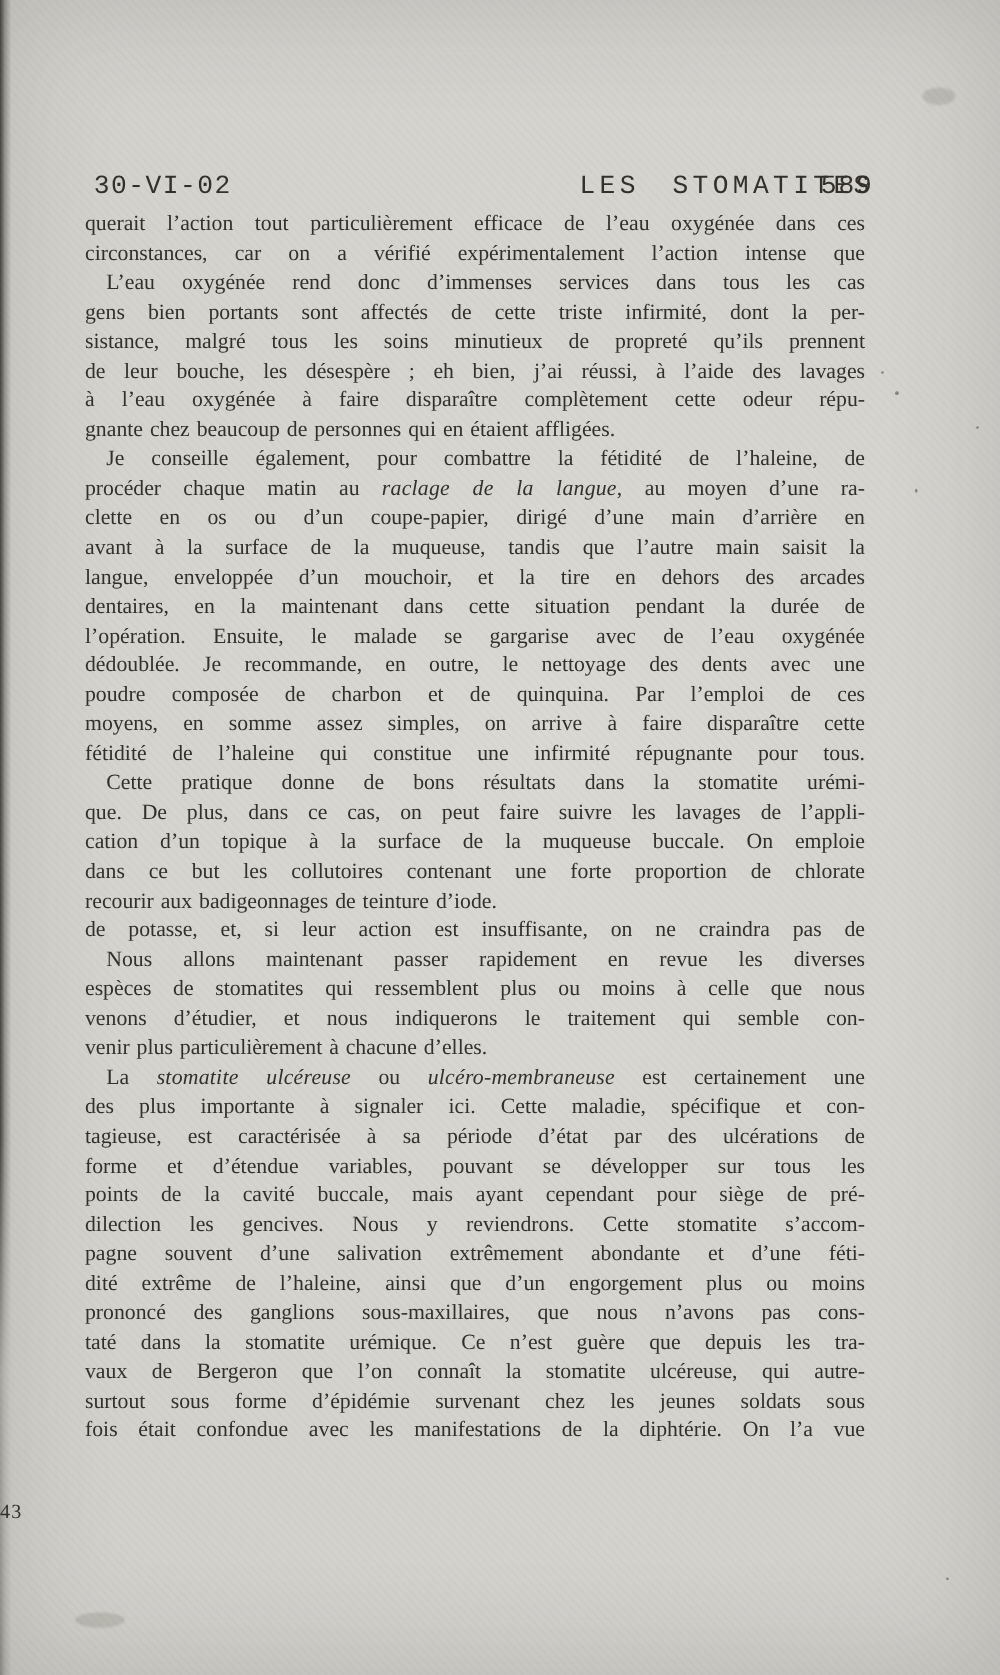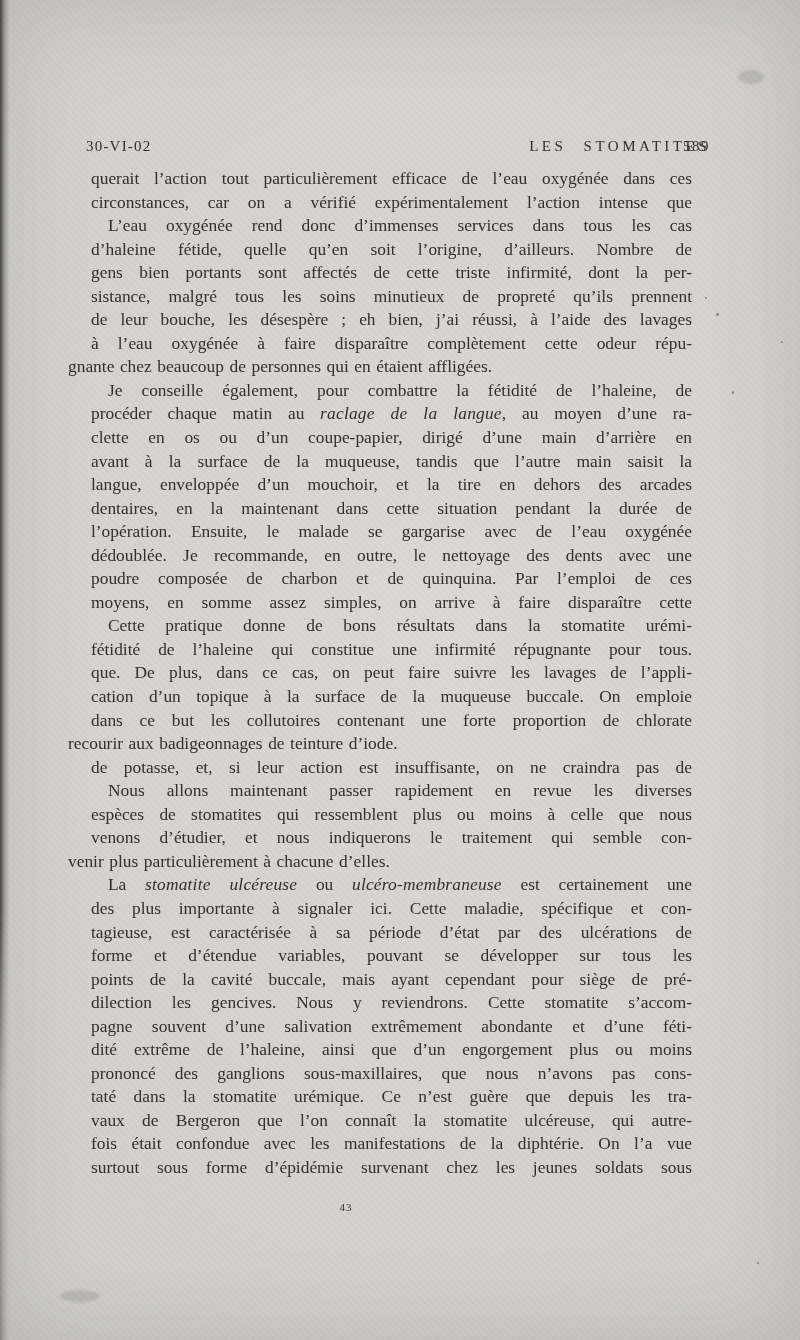--- a/index.html
+++ b/index.html
@@ -19,41 +19,41 @@
       var(--paper,#d6d5d0);
     box-shadow:inset 0 0 90px rgba(70,68,60,0.18);
   }
   .binding-edge{
     position:absolute;left:0;top:0;width:9px;height:100%;
     background:linear-gradient(to right, rgba(25,24,20,0.75), rgba(25,24,20,0.28) 45%, rgba(25,24,20,0) 100%);
     -webkit-mask-image:linear-gradient(to bottom, #000 0%, #000 68%, rgba(0,0,0,0.25) 82%, rgba(0,0,0,0.45) 100%);
             mask-image:linear-gradient(to bottom, #000 0%, #000 68%, rgba(0,0,0,0.25) 82%, rgba(0,0,0,0.45) 100%);
   }
   .header{
-    position:absolute;top:138px;left:86px;width:624px;height:26px;
-    font-size:15px;letter-spacing:1.2px;
+    position:absolute;top:138px;left:75px;width:624px;height:26px;
+    font-size:21px;letter-spacing:1.2px;font-family:Liberation Mono, monospace;
   }
   .header .left{position:absolute;left:0;top:0;}
   .header .title{
     position:absolute;left:0;right:0;top:0;text-align:right;
     letter-spacing:3.5px;word-spacing:10px;
   }
   .header .pagenum{position:absolute;right:0;top:0;letter-spacing:1.5px;}
   .body-block{
     position:absolute;top:167px;left:68px;width:624px;
     font-size:17.4px;line-height:23.55px;
     word-spacing:1.2px;
   }
   .line{white-space:nowrap;}
-  .line.j{text-align:justify;text-align-last:justify;white-space:normal;margin-left:23px;}
+  .line.j{text-align:justify;text-align-last:justify;white-space:normal;}
   .line.ind{text-indent:17px;}
   .line i{font-style:italic;letter-spacing:0.2px;}
   .sig{
-    position:absolute;top:1201px;left:0;width:692px;text-align:center;
-    font-size:11px;letter-spacing:1px;
+    position:absolute;top:1201px;left:0;width:692px;text-align:left;
+    font-size:16px;letter-spacing:1px;
   }
   .speck{position:absolute;border-radius:50%;background:rgba(70,66,58,0.55);}
   .smudge{position:absolute;border-radius:50%;background:rgba(90,86,76,0.18);filter:blur(1px);}
 </style>
 </head>
 <body style="--paper: #d6d5d0; --ink: #33302b;">
 
 <div class="page">
 
   <div class="binding-edge"></div>
@@ -61,60 +61,59 @@
   <div class="header">
     <span class="left">30-VI-02</span>
     <span class="title">LES STOMATITES</span>
     <span class="pagenum">589</span>
   </div>
 
   <div class="body-block">
       <div class="line j"><span>querait l’action tout particulièrement efficace de l’eau oxygénée dans ces</span></div>
       <div class="line j"><span>circonstances, car on a vérifié expérimentalement l’action intense que</span></div>
       <div class="line j ind"><span>L’eau oxygénée rend donc d’immenses services dans tous les cas</span></div>
-      <div class="line j"><span>d’haleine fétide, quelle qu’en soit l’origine, d’ailleurs. Nombre de</span></div>
       <div class="line j"><span>gens bien portants sont affectés de cette triste infirmité, dont la per-</span></div>
       <div class="line j"><span>sistance, malgré tous les soins minutieux de propreté qu’ils prennent</span></div>
       <div class="line j"><span>de leur bouche, les désespère ; eh bien, j’ai réussi, à l’aide des lavages</span></div>
       <div class="line j"><span>à l’eau oxygénée à faire disparaître complètement cette odeur répu-</span></div>
       <div class="line"><span>gnante chez beaucoup de personnes qui en étaient affligées.</span></div>
       <div class="line j ind"><span>Je conseille également, pour combattre la fétidité de l’haleine, de</span></div>
       <div class="line j"><span>procéder chaque matin au </span><i>raclage de la langue,</i><span> au moyen d’une ra-</span></div>
       <div class="line j"><span>clette en os ou d’un coupe-papier, dirigé d’une main d’arrière en</span></div>
       <div class="line j"><span>avant à la surface de la muqueuse, tandis que l’autre main saisit la</span></div>
       <div class="line j"><span>langue, enveloppée d’un mouchoir, et la tire en dehors des arcades</span></div>
       <div class="line j"><span>dentaires, en la maintenant dans cette situation pendant la durée de</span></div>
       <div class="line j"><span>l’opération. Ensuite, le malade se gargarise avec de l’eau oxygénée</span></div>
       <div class="line j"><span>dédoublée. Je recommande, en outre, le nettoyage des dents avec une</span></div>
       <div class="line j"><span>poudre composée de charbon et de quinquina. Par l’emploi de ces</span></div>
       <div class="line j"><span>moyens, en somme assez simples, on arrive à faire disparaître cette</span></div>
+      <div class="line j"><span>fétidité de l’haleine qui constitue une infirmité répugnante pour tous.</span></div>
       <div class="line j ind"><span>Cette pratique donne de bons résultats dans la stomatite urémi-</span></div>
-      <div class="line j"><span>fétidité de l’haleine qui constitue une infirmité répugnante pour tous.</span></div>
       <div class="line j"><span>que. De plus, dans ce cas, on peut faire suivre les lavages de l’appli-</span></div>
       <div class="line j"><span>cation d’un topique à la surface de la muqueuse buccale. On emploie</span></div>
       <div class="line j"><span>dans ce but les collutoires contenant une forte proportion de chlorate</span></div>
       <div class="line"><span>recourir aux badigeonnages de teinture d’iode.</span></div>
       <div class="line j"><span>de potasse, et, si leur action est insuffisante, on ne craindra pas de</span></div>
       <div class="line j ind"><span>Nous allons maintenant passer rapidement en revue les diverses</span></div>
       <div class="line j"><span>espèces de stomatites qui ressemblent plus ou moins à celle que nous</span></div>
       <div class="line j"><span>venons d’étudier, et nous indiquerons le traitement qui semble con-</span></div>
       <div class="line"><span>venir plus particulièrement à chacune d’elles.</span></div>
       <div class="line j ind"><span>La </span><i>stomatite ulcéreuse</i><span> ou </span><i>ulcéro-membraneuse</i><span> est certainement une</span></div>
       <div class="line j"><span>des plus importante à signaler ici. Cette maladie, spécifique et con-</span></div>
       <div class="line j"><span>tagieuse, est caractérisée à sa période d’état par des ulcérations de</span></div>
       <div class="line j"><span>forme et d’étendue variables, pouvant se développer sur tous les</span></div>
       <div class="line j"><span>points de la cavité buccale, mais ayant cependant pour siège de pré-</span></div>
       <div class="line j"><span>dilection les gencives. Nous y reviendrons. Cette stomatite s’accom-</span></div>
       <div class="line j"><span>pagne souvent d’une salivation extrêmement abondante et d’une féti-</span></div>
       <div class="line j"><span>dité extrême de l’haleine, ainsi que d’un engorgement plus ou moins</span></div>
       <div class="line j"><span>prononcé des ganglions sous-maxillaires, que nous n’avons pas cons-</span></div>
       <div class="line j"><span>taté dans la stomatite urémique. Ce n’est guère que depuis les tra-</span></div>
       <div class="line j"><span>vaux de Bergeron que l’on connaît la stomatite ulcéreuse, qui autre-</span></div>
+      <div class="line j"><span>surtout sous forme d’épidémie survenant chez les jeunes soldats sous</span></div>
       <div class="line j"><span>fois était confondue avec les manifestations de la diphtérie. On l’a vue</span></div>
-      <div class="line j"><span>surtout sous forme d’épidémie survenant chez les jeunes soldats sous</span></div>
     </div>
 
   <div class="sig">43</div>
 
   <div class="speck" style="left:716px;top:313px;width:3px;height:3px;"></div>
   <div class="speck" style="left:781px;top:341px;width:2px;height:2px;"></div>
   <div class="speck" style="left:732px;top:391px;width:2px;height:3px;"></div>
   <div class="speck" style="left:705px;top:297px;width:2px;height:2px;"></div>
   <div class="speck" style="left:757px;top:1262px;width:2px;height:2px;"></div>
   <div class="smudge" style="left:738px;top:70px;width:26px;height:14px;"></div>

